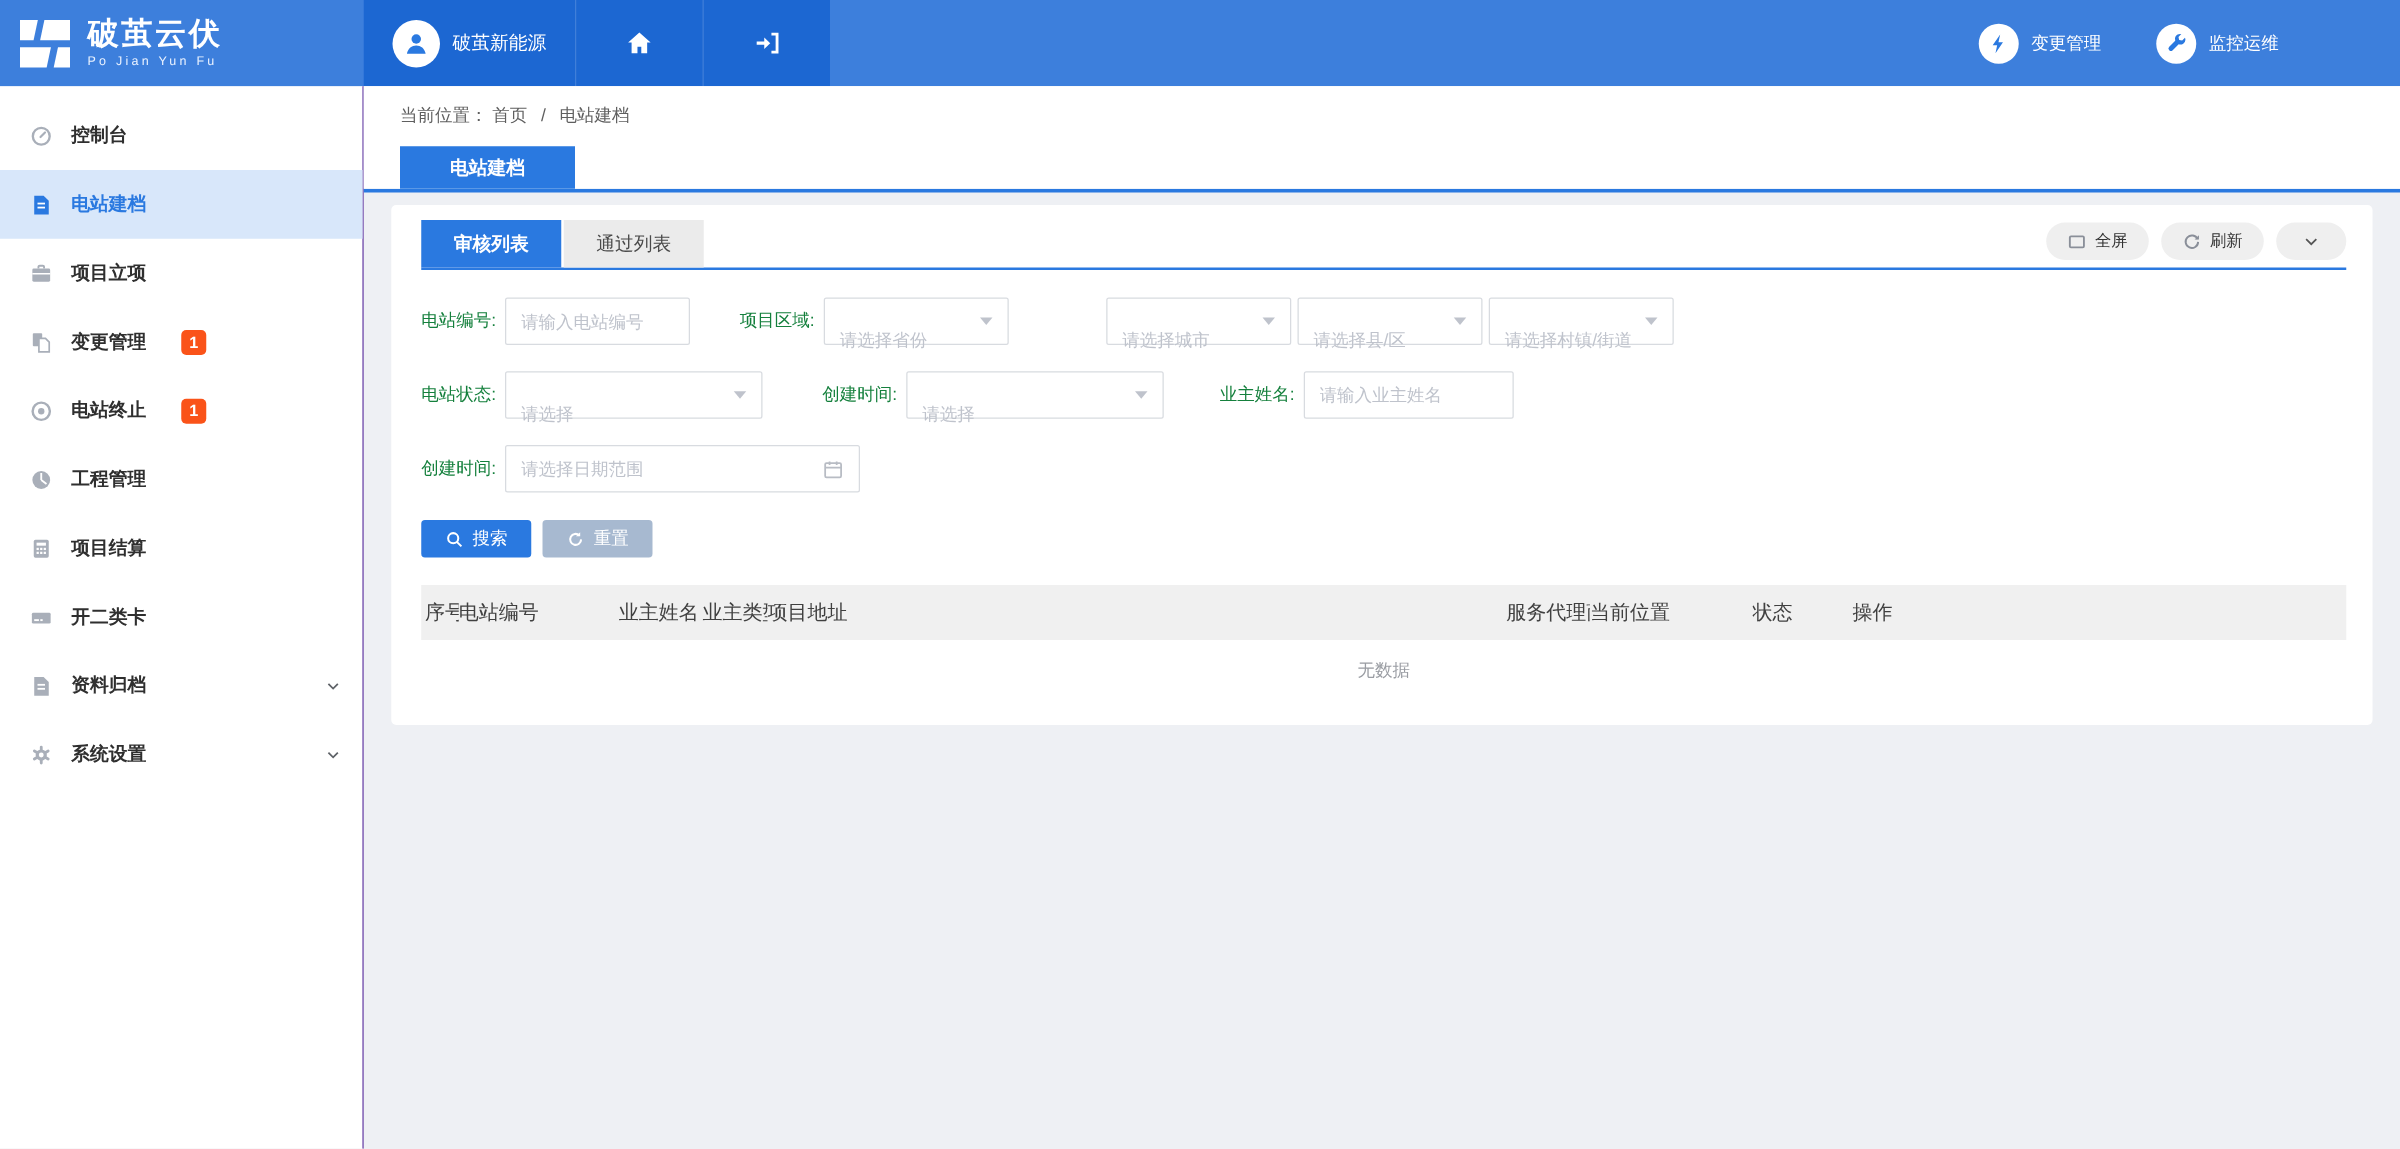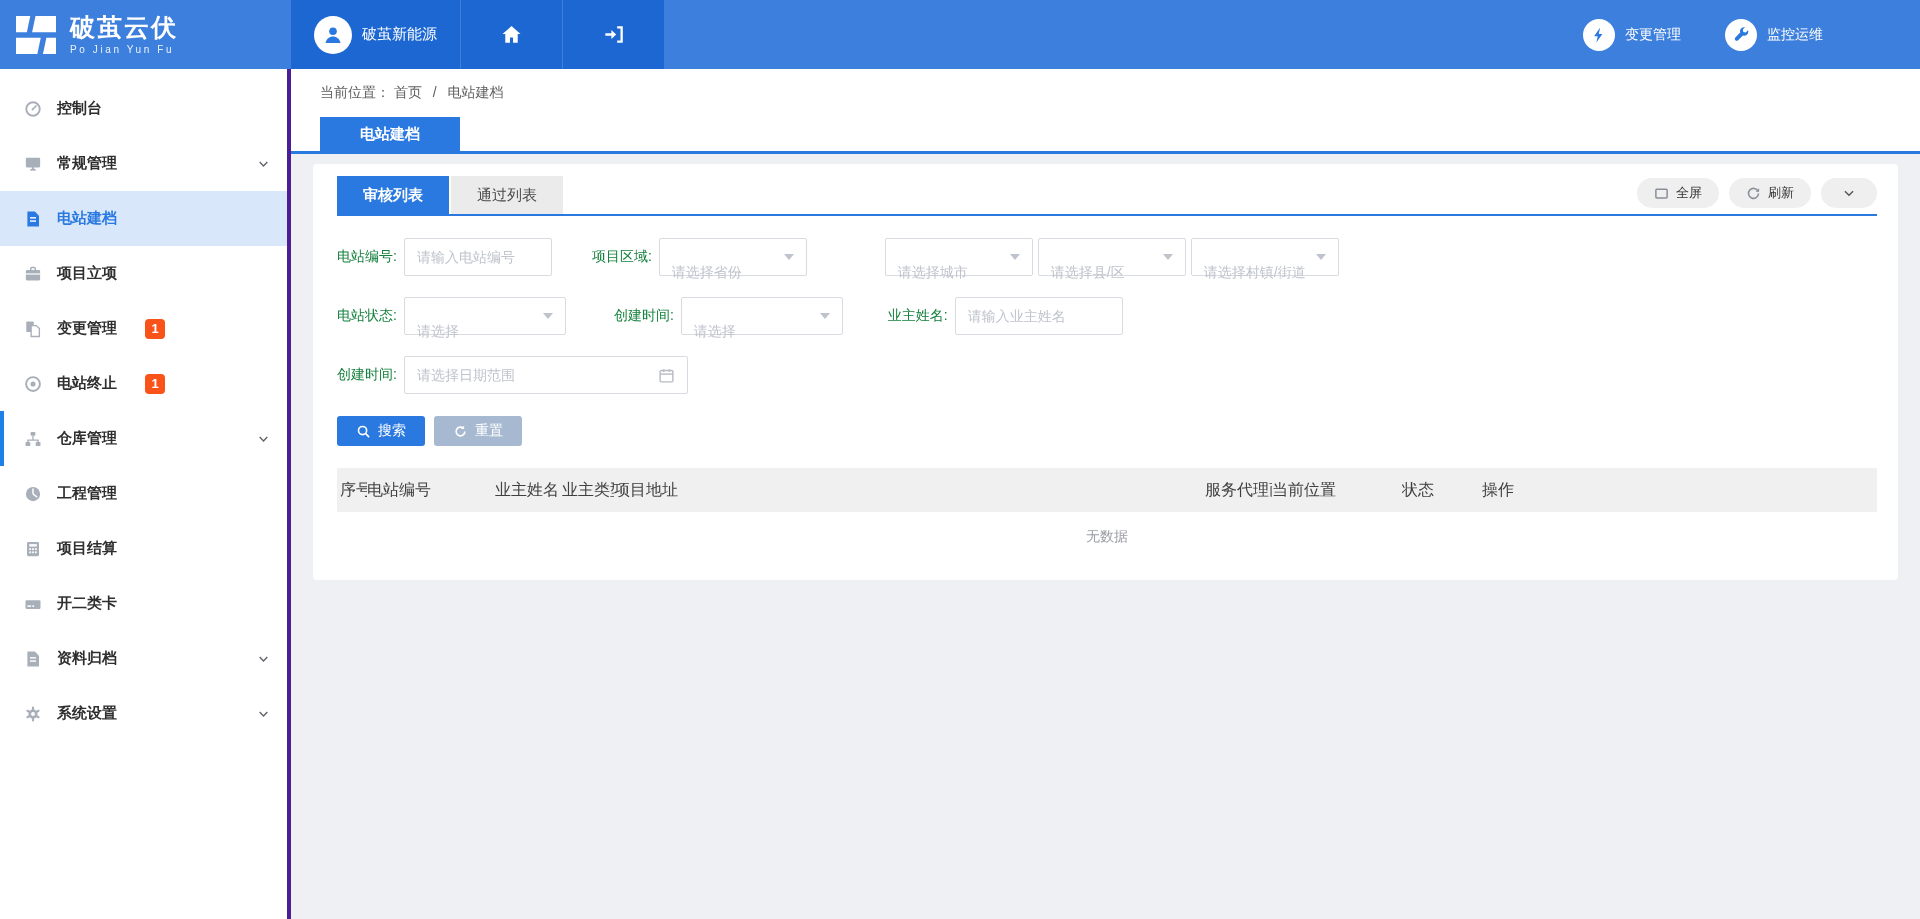--- a/index.html
+++ b/index.html
@@ -17,21 +17,21 @@
   .tb-sq { width:102px; border-left:1px solid rgba(255,255,255,0.16); }
   .tb-user-label { color:#fff; font-size:15px; white-space:nowrap; }
   .avatar { width:38px; height:38px; border-radius:50%; background:#fff; display:flex; align-items:center; justify-content:center; }
   .tb-right { margin-left:auto; display:flex; align-items:center; gap:44px; padding-right:97px; }
   .tb-link { display:flex; align-items:center; gap:10px; cursor:pointer; }
   .tb-circle { width:32px; height:32px; border-radius:50%; background:#fff; display:flex; align-items:center; justify-content:center; }
   .tb-link-label { color:#fff; font-size:14px; }
 
   
   .main { display:flex; height:850px; }
-  .sidebar { width:291px; flex:0 0 291px; background:#fff; border-right:4px solid #4c1d95; padding-top:12px; }
+  .sidebar { width:291px; flex:0 0 291px; background:#fff; border-right:1px solid #4c1d95; padding-top:12px; }
   .content { flex:1; display:flex; flex-direction:column; background:#EEF0F4; }
 
   
   .s-item { position:relative; height:55px; display:flex; align-items:center; padding-left:24px; gap:15px; cursor:pointer; font-size:15px; font-weight:600; color:#2F2F2F; }
   .s-item .s-ico { color:#A9AFB9; display:flex; }
   .s-item.active { background:#D8E7FA; color:#2A79E0; }
   .s-item.active .s-ico { color:#2A79E0; }
   .s-chev { position:absolute; right:17px; top:50%; transform:translateY(-50%); display:flex; color:#5F6368; }
   .badge { margin-left:13px; min-width:20px; height:20px; border-radius:4px; background:#FA5319; color:#fff; font-size:13px; font-weight:bold; display:flex; align-items:center; justify-content:center; padding:0 4px; }
   .indicator { position:absolute; left:0; top:0; width:4px; height:100%; background:#1E80E8; }
@@ -58,21 +58,21 @@
   .frow { display:flex; align-items:center; margin-top:21px; }
   .frow.first { margin-top:22px; }
   .fgroup { display:flex; align-items:center; }
   .flabel { font-size:14px; color:#15803d; padding-right:7px; white-space:nowrap; }
   .ibox { height:38px; border:1px solid #D8DBE0; border-radius:2px; background:#fff; display:flex; align-items:center; padding:0 12px; }
   .ibox input { border:none; outline:none; width:100%; font-size:14px; color:#333; font-family:inherit; background:transparent; }
   .ibox input::placeholder { color:#BFC3CC; }
   .sbox { justify-content:space-between; cursor:pointer; }
   .sbox .ph { font-size:14px; color:#BFC3CC;margin-top:32px; }
   .caret { width:0; height:0; border-left:5px solid transparent; border-right:5px solid transparent; border-top:6px solid #BFC3CC; flex:0 0 auto; margin-left:8px; }
-  .w148{width:148px;} .w168{width:168px;} .w183{width:162px;} .w320{width:284px;}
+  .w148{width:148px;} .w168{width:168px;} .w183{width:206px;} .w320{width:284px;}
   .ml40{margin-left:40px;} .ml78{margin-left:78px;} .ml5{margin-left:5px;}
   .ml48{margin-left:48px;} .ml45{margin-left:45px;} .ml44{margin-left:44px;}
   .cal { display:flex; margin-left:8px; }
 
   
   .actions { display:flex; gap:9px; margin-top:22px; }
   .btn { height:30px; border:none; border-radius:3px; display:inline-flex; align-items:center; gap:7px; padding:0 19px; font-size:14px; color:#fff; cursor:pointer; font-family:inherit; }
   .btn-search { background:#2A79E0; }
   .btn-reset { background:#A7B9D0; }
 
@@ -156,35 +156,20 @@
     <div class="s-item">
       <span class="s-ico">
         <svg viewBox="0 0 24 24" width="18" height="18">
             <circle cx="12" cy="12" r="9" fill="none" stroke="currentColor" stroke-width="2.5"></circle>
             <path d="M11.2 12.8L16 8" stroke="currentColor" stroke-width="2.3" stroke-linecap="round" fill="none"></path>
           </svg>
       </span>
       <span>控制台</span>
     </div>
 
-    <div class="s-item">
-      <span class="s-ico">
-        <svg viewBox="0 0 24 24" width="18" height="18">
-            <rect x="2.5" y="3.5" width="19" height="13" rx="1.5" fill="currentColor"></rect>
-            <rect x="8.5" y="18.5" width="7" height="2.4" fill="currentColor"></rect>
-            <rect x="10.8" y="16" width="2.4" height="3" fill="currentColor"></rect>
-          </svg>
-      </span>
-      <span>常规管理</span>
-      <span class="s-chev">
-        <svg viewBox="0 0 24 24" width="13" height="13">
-            <path d="M5 8.5l7 7 7-7" fill="none" stroke="currentColor" stroke-width="2.6"></path>
-          </svg>
-      </span>
-    </div>
 
     <div class="s-item active">
       <span class="s-ico">
         <svg viewBox="0 0 24 24" width="18" height="18">
             <path d="M4.5 2h10L20 7.5V22H4.5z" fill="currentColor"></path>
             <rect x="8" y="9.5" width="8" height="1.9" fill="#fff"></rect>
             <rect x="8" y="13.8" width="8" height="1.9" fill="#fff"></rect>
           </svg>
       </span>
       <span>电站建档</span>
@@ -216,37 +201,20 @@
       <span class="s-ico">
         <svg viewBox="0 0 24 24" width="18" height="18">
             <circle cx="12" cy="12" r="9.2" fill="none" stroke="currentColor" stroke-width="2.6"></circle>
             <circle cx="12" cy="12" r="3.4" fill="currentColor"></circle>
           </svg>
       </span>
       <span>电站终止</span>
       <span class="badge">1</span>
     </div>
 
-    <div class="s-item">
-      <span class="indicator"></span>
-      <span class="s-ico">
-        <svg viewBox="0 0 24 24" width="18" height="18">
-            <rect x="8.8" y="2.5" width="6.4" height="5.2" rx="1" fill="currentColor"></rect>
-            <rect x="2" y="16" width="6.4" height="5.2" rx="1" fill="currentColor"></rect>
-            <rect x="15.6" y="16" width="6.4" height="5.2" rx="1" fill="currentColor"></rect>
-            <path d="M12 7.7v5.8M5.2 16v-2.5h13.6V16" stroke="currentColor" stroke-width="1.8" fill="none"></path>
-          </svg>
-      </span>
-      <span>仓库管理</span>
-      <span class="s-chev">
-        <svg viewBox="0 0 24 24" width="13" height="13">
-            <path d="M5 8.5l7 7 7-7" fill="none" stroke="currentColor" stroke-width="2.6"></path>
-          </svg>
-      </span>
-    </div>
 
     <div class="s-item">
       <span class="s-ico">
         <svg viewBox="0 0 24 24" width="18" height="18">
             <circle cx="12" cy="12" r="9.5" fill="currentColor"></circle>
             <path d="M12 12V4.6M12 12l5.6 4.2" stroke="#fff" stroke-width="2" fill="none"></path>
           </svg>
       </span>
       <span>工程管理</span>
     </div>

